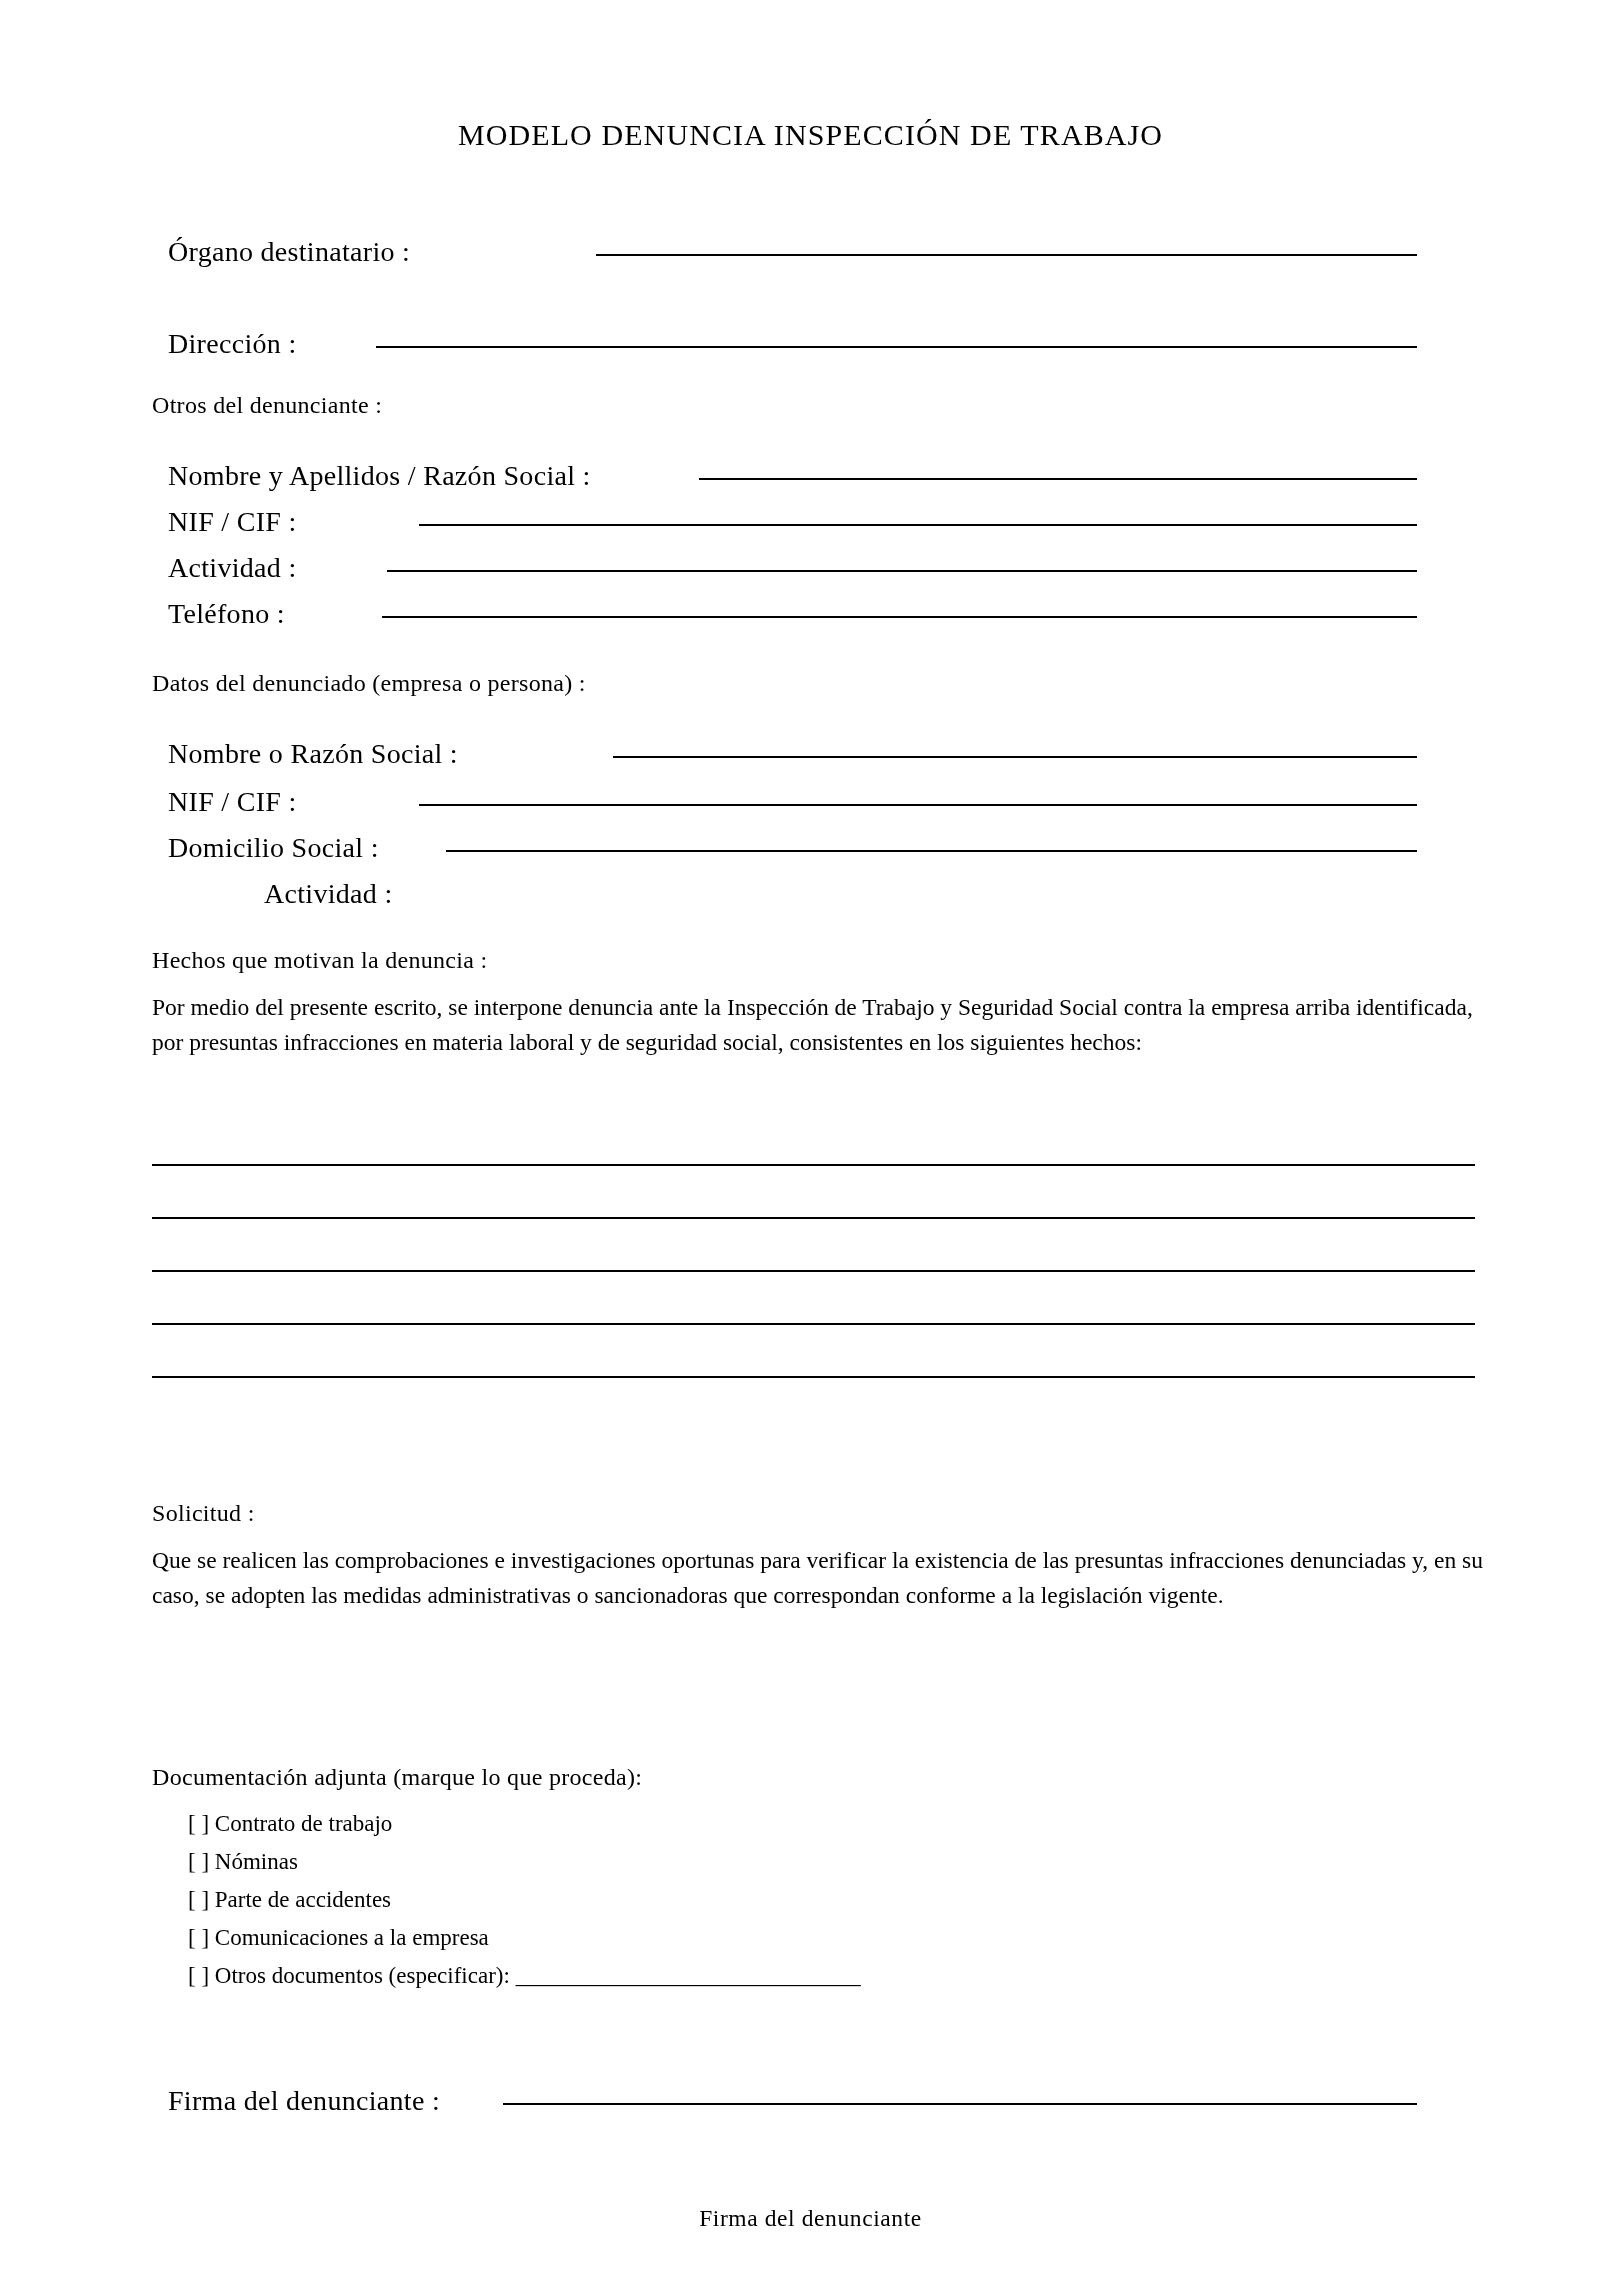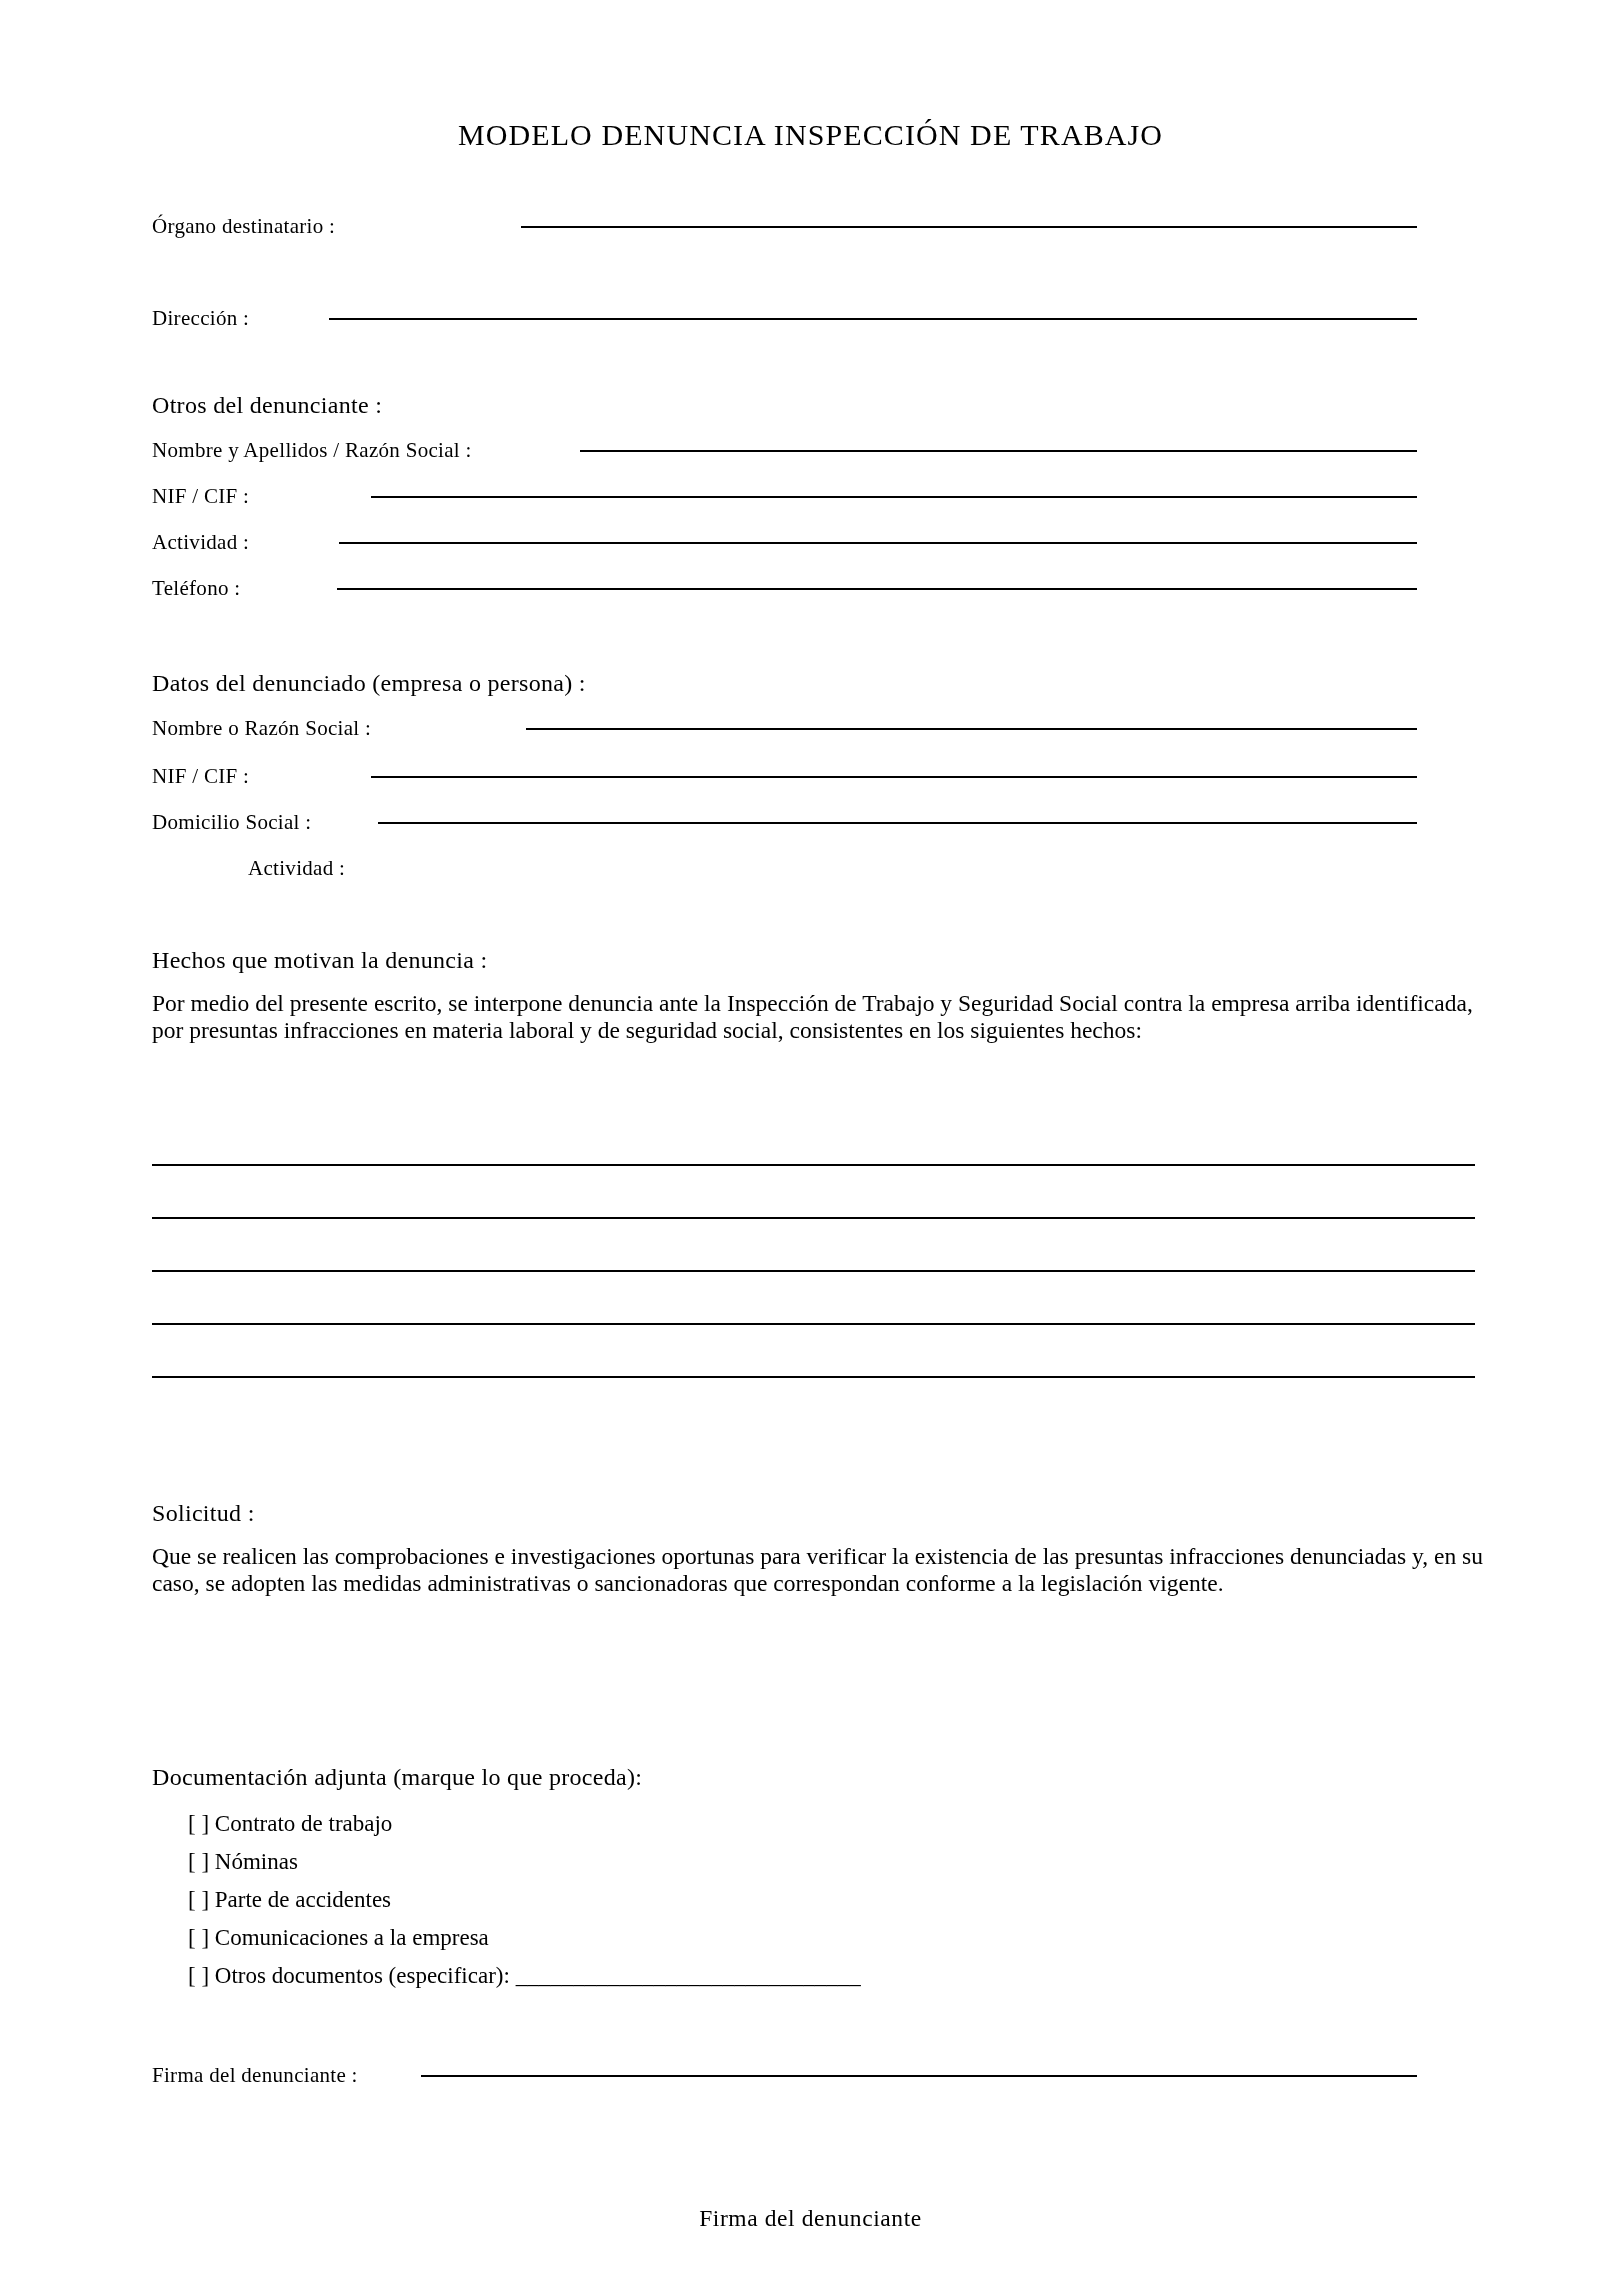--- a/index.html
+++ b/index.html
@@ -26,44 +26,45 @@
     top: 118px;
     left: 0;
     width: 1621px;
     text-align: center;
     font-size: 30px;
     letter-spacing: 1.1px;
     font-weight: normal;
   }
   .field-row {
     position: absolute;
-    left: 152px;
+    left: 168px;
     right: 147px;
     display: flex;
     align-items: baseline;
-    font-size: 21px;
+    font-size: 28px;
+    margin-top: 22px;
   }
   .field-label {
     white-space: nowrap;
     letter-spacing: 0.3px;
   }
   .field-line {
     flex: 1 1 auto;
     border-bottom: 2px solid #000;
     margin-left: 13.7px;
     position: relative;
     top: -4.9px;
     height: 1px;
   }
   .para {
     position: absolute;
     left: 152px;
     width: 1323px;
     font-size: 23.5px;
-    line-height: 27px;
+    line-height: 35px;
     text-align: left;
   }
   .section-label {
     position: absolute;
     left: 152px;
     font-size: 24px;
     letter-spacing: 0.3px;
   }
   .blank-line {
     position: absolute;

